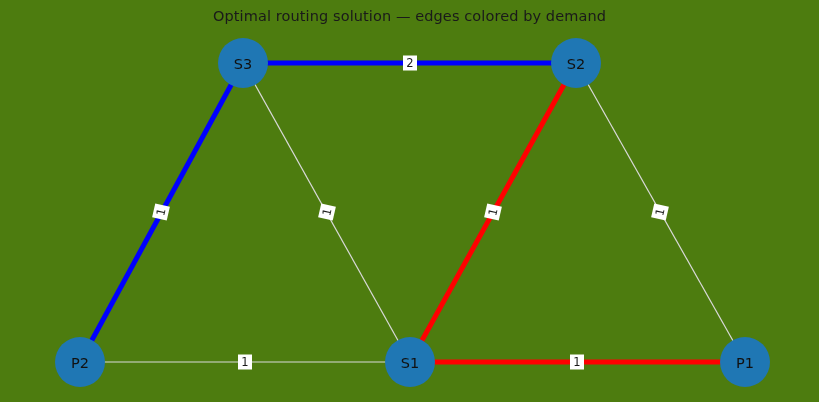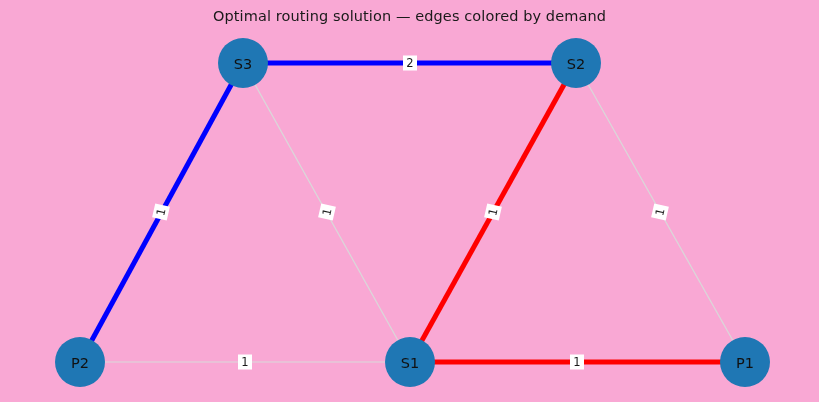--- a/index.html
+++ b/index.html
@@ -7,21 +7,21 @@
     padding: 0;
     background: #ffffff;
   }
   body {
     font-family: "DejaVu Sans", sans-serif;
   }
   #figure {
     position: relative;
     width: 819px;
     height: 402px;
-    background: #f9a8d4;
+    background: #4d7c0f;
     overflow: hidden;
   }
   #figure-title {
     position: absolute;
     left: 0;
     top: 8px;
     width: 819px;
     text-align: center;
     font-size: 14.5px;
     color: #1a1a1a;

